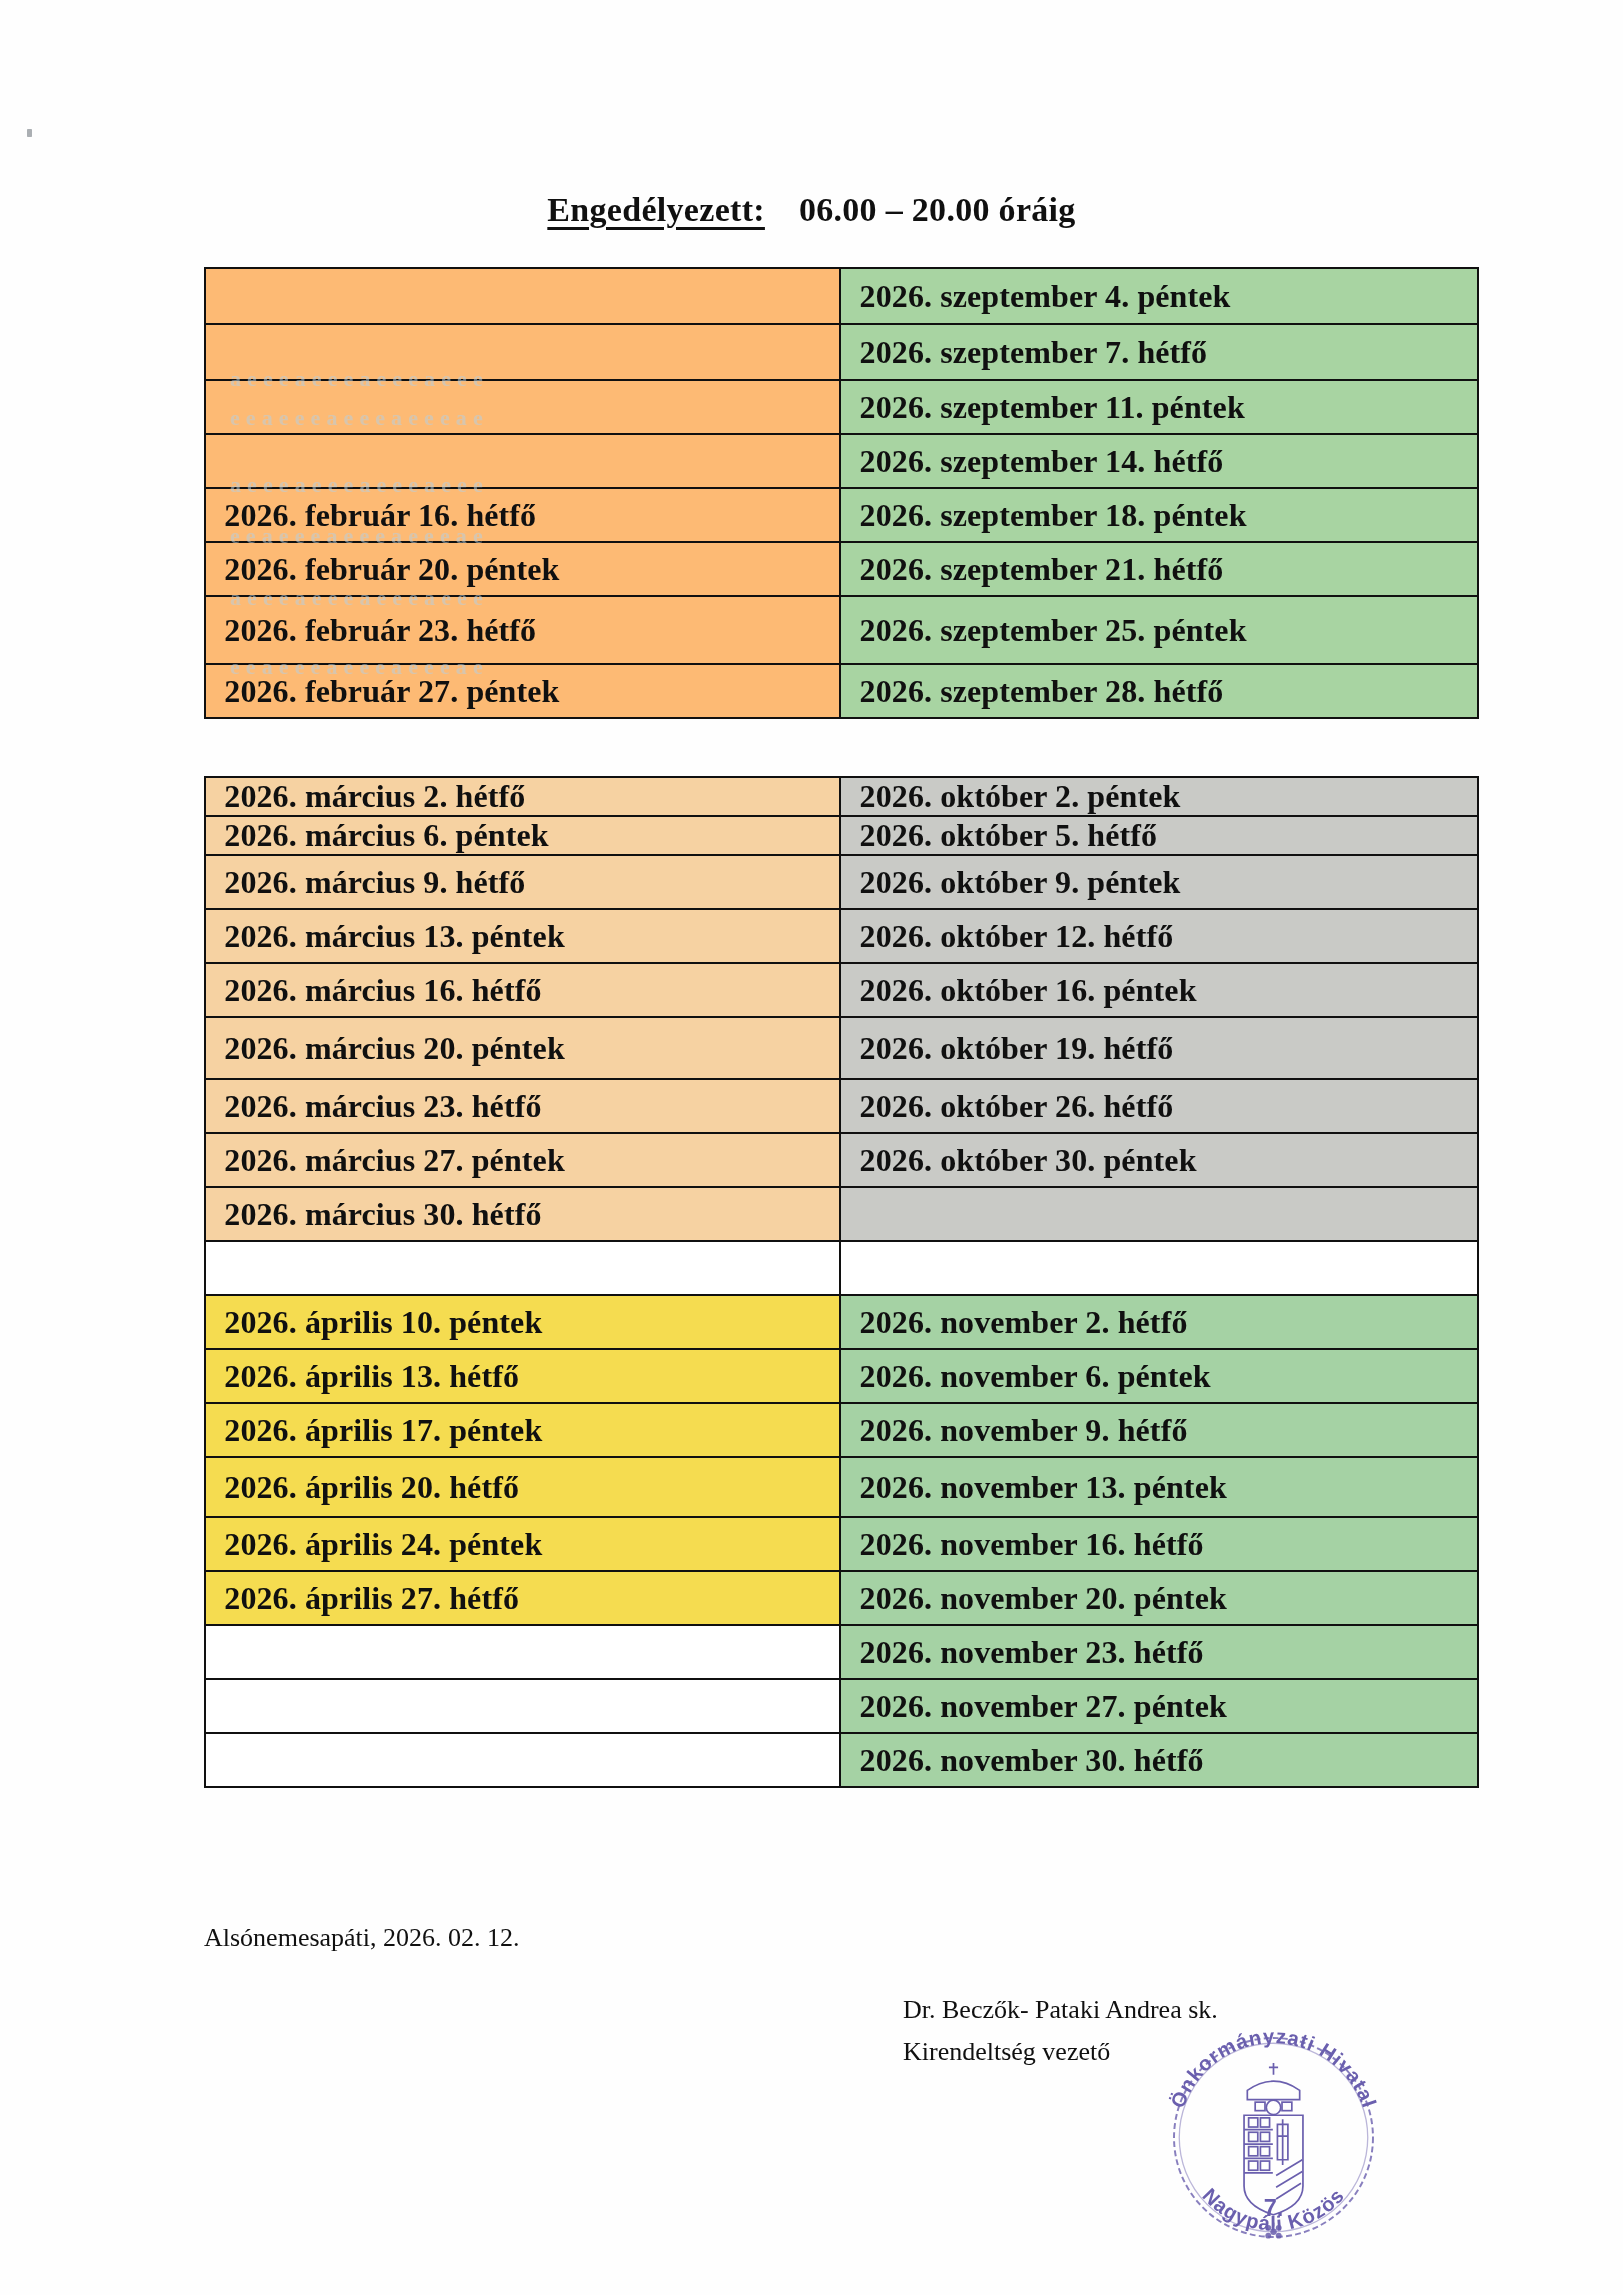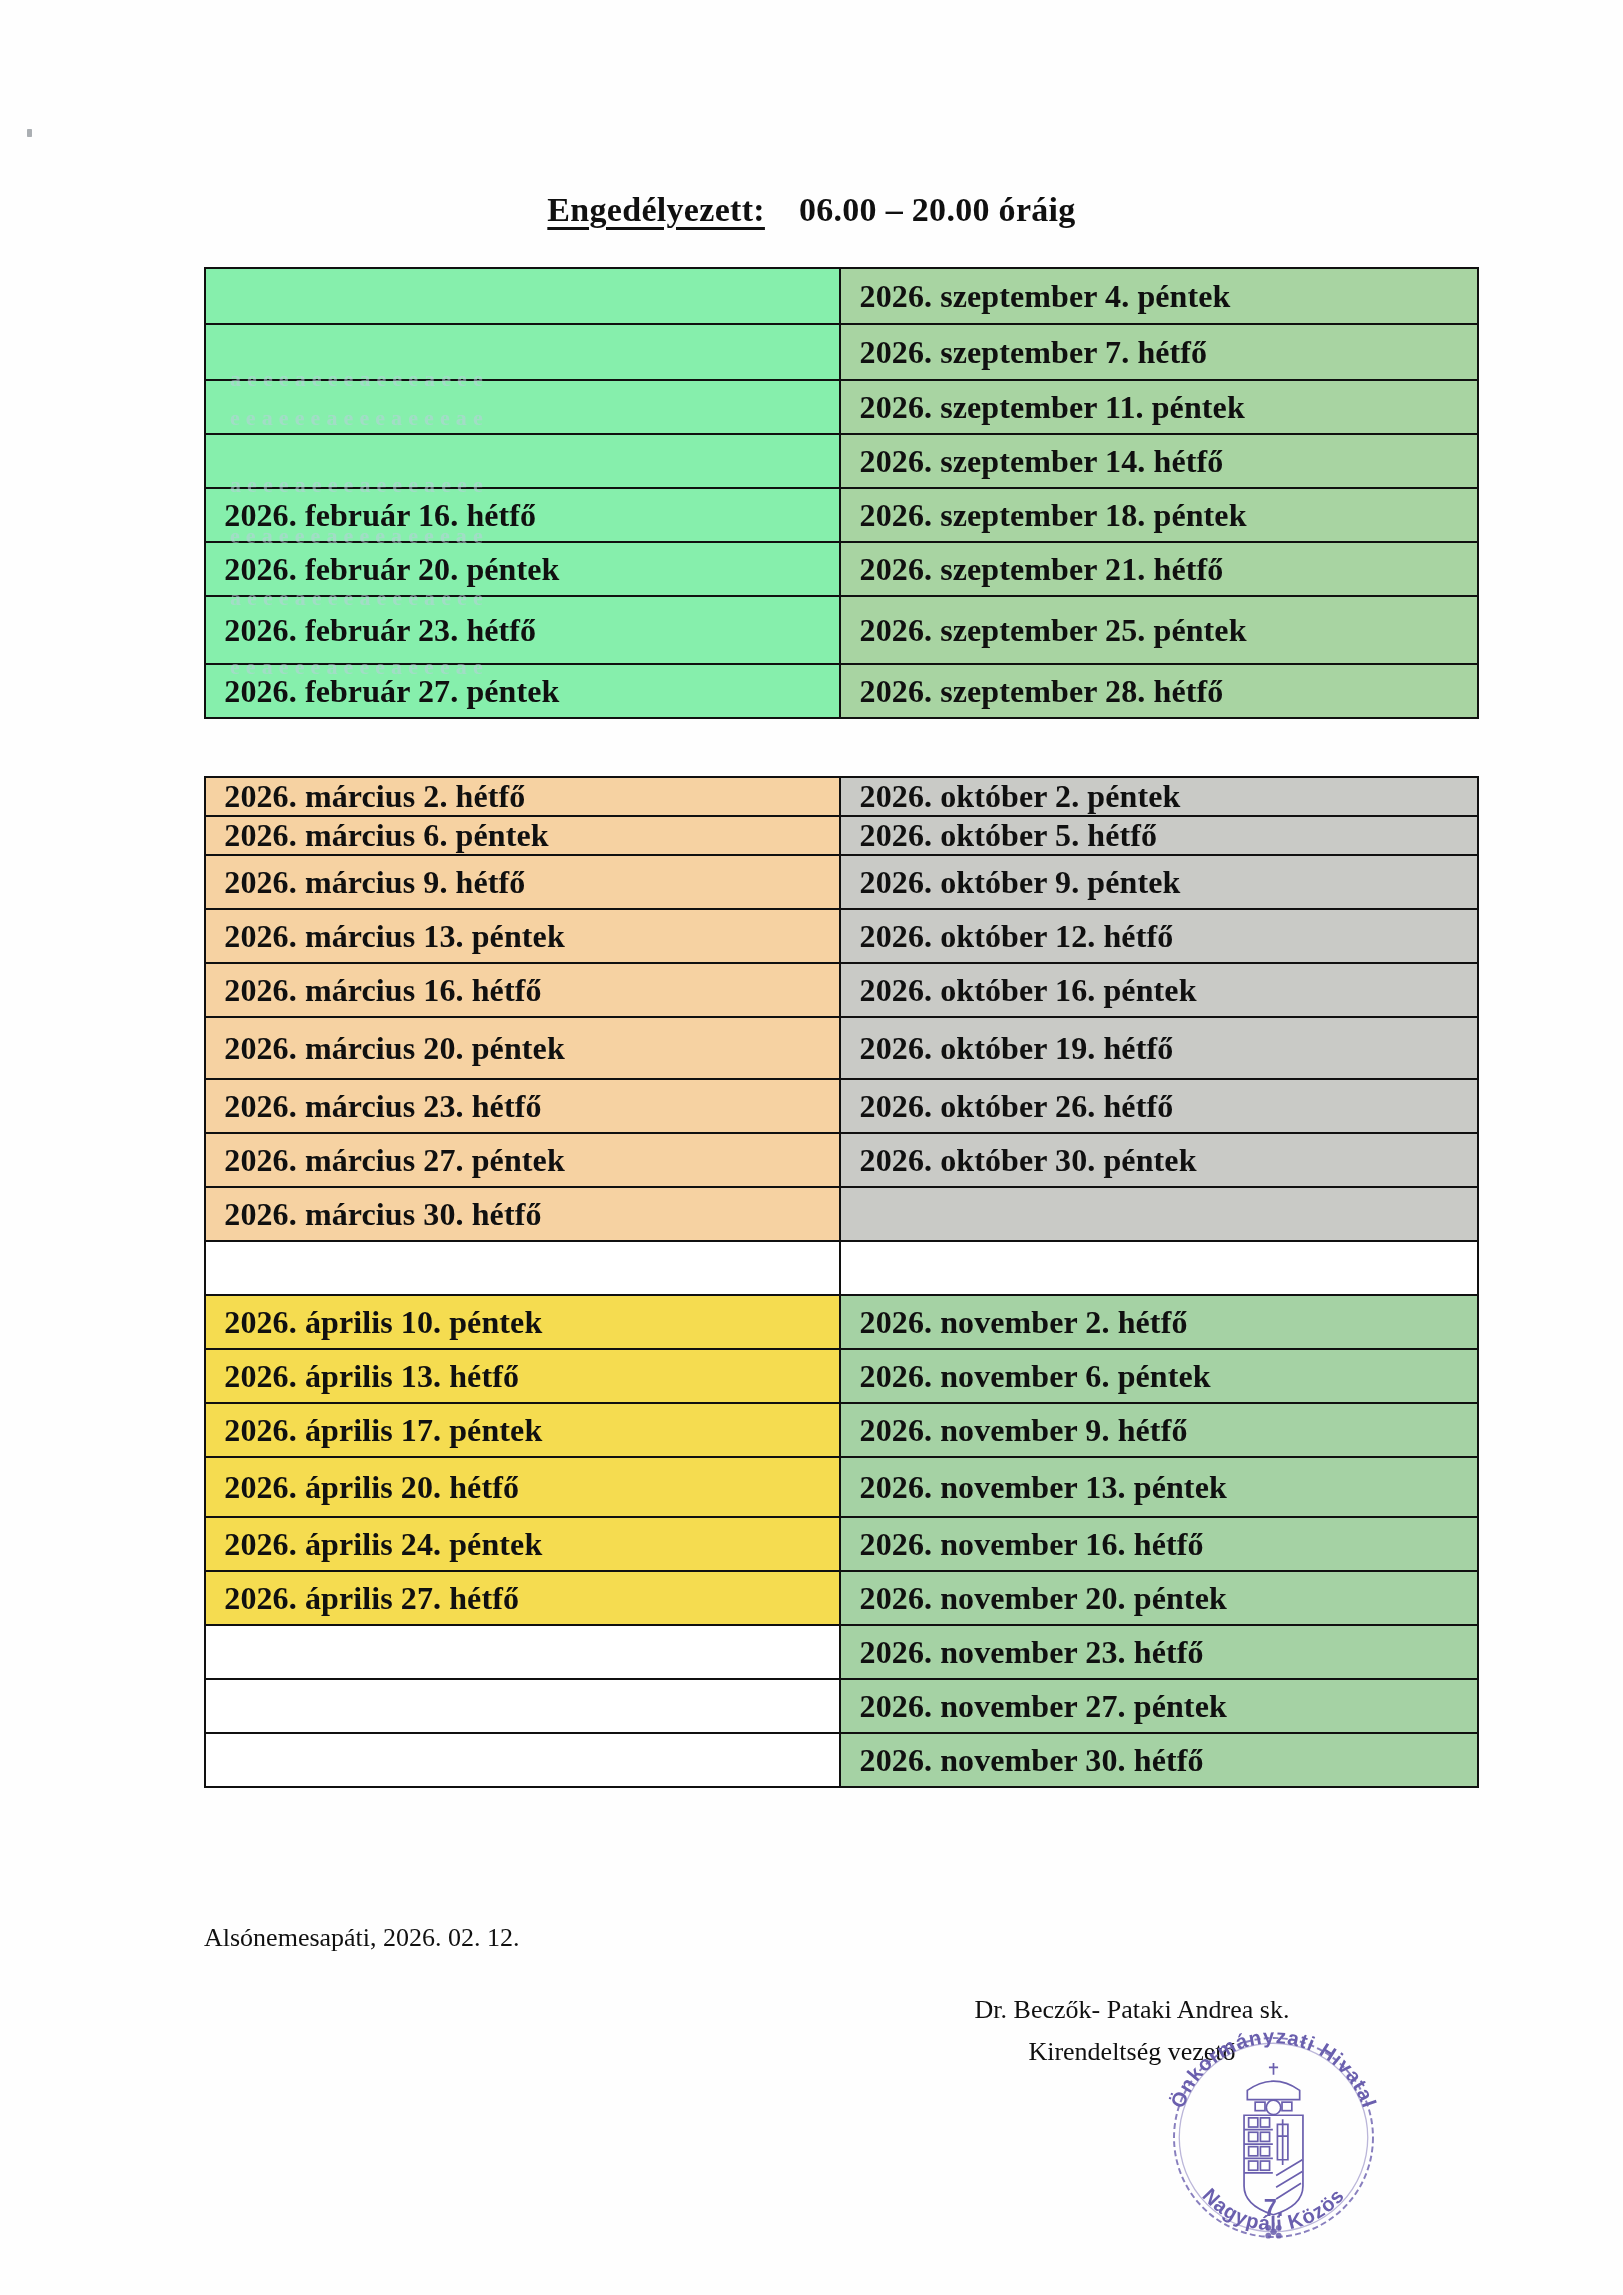--- a/index.html
+++ b/index.html
@@ -71,21 +71,21 @@
     position: relative;
     overflow: hidden;
   }
   .tbl td.col-l { width: 615px; }
   .tbl td.col-r { width: 617px; }
 
   #table-a { left: 204px; top: 267px; width: 1233px; }
   #table-b { left: 204px; top: 776px; width: 1233px; }
 
   
-  .f-blue   { background: #86efac; }
+  .f-blue   { background: #fdba74; }
   .f-green  { background: #a8d4a2; }
   .f-orange { background: #f6d2a2; }
   .f-gray   { background: #c9cac6; }
   .f-yellow { background: #f5dc50; }
   .f-green2 { background: #a5d2a4; }
   .f-white  { background: #ffffff; }
 
   
   .ghost {
     position: absolute;
@@ -112,21 +112,20 @@
     top: 1923px;
     font-size: 26px;
     font-weight: 400;
     white-space: nowrap;
   }
   .sign-block {
     position: absolute;
     left: 903px;
     top: 1989px;
     width: 458px;
-    text-align: center;
     font-size: 26px;
     font-weight: 400;
     line-height: 1.6;
   }
   .sign-block .ln { display: block; white-space: nowrap; }
 
   
   .stamp {
     position: absolute;
     left: 1157px;

